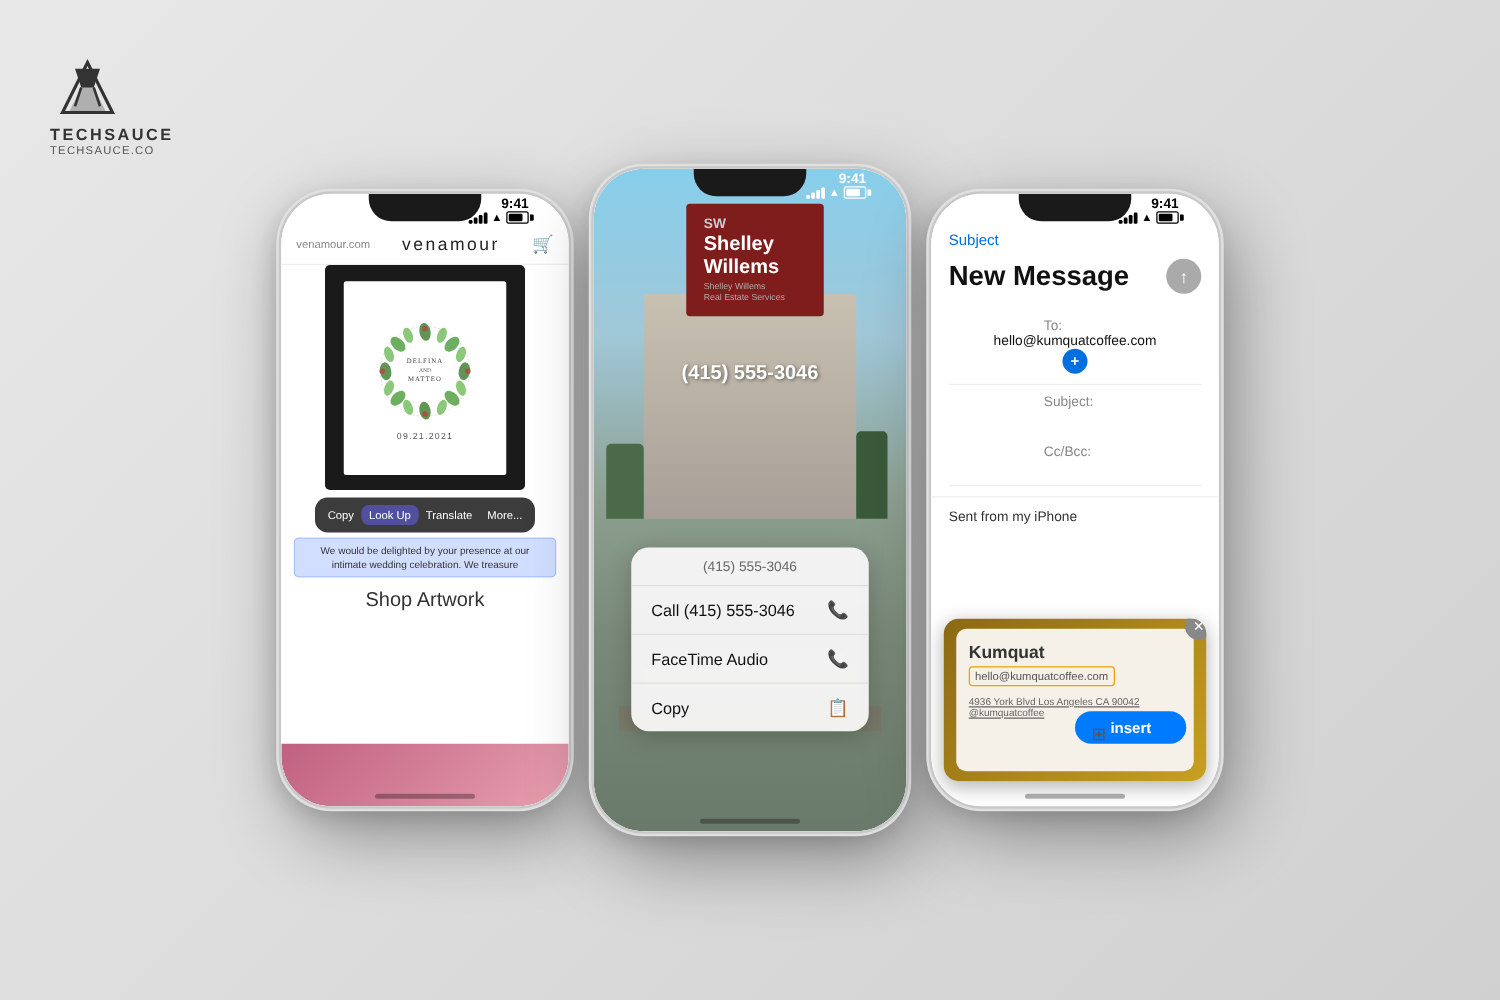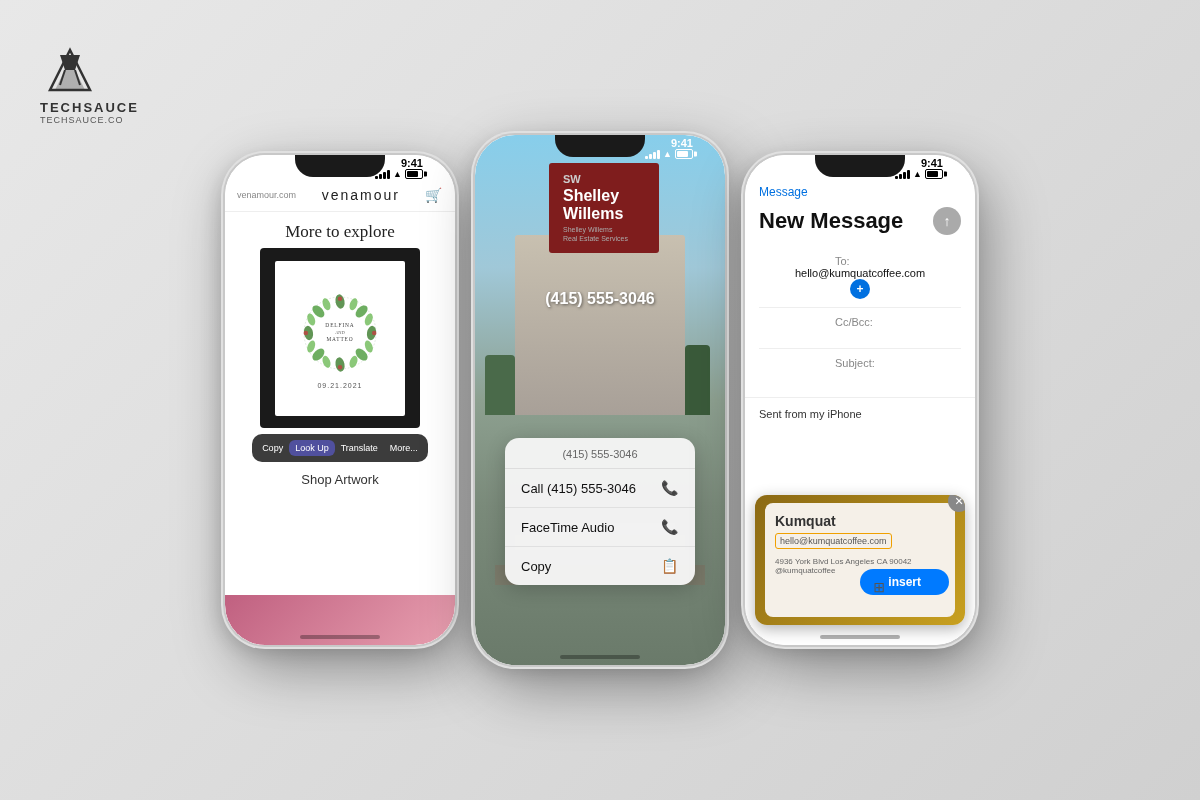--- a/index.html
+++ b/index.html
@@ -230,21 +230,21 @@
       font-size: 8px;
       color: #333;
       padding: 4px 8px;
       text-align: center;
       line-height: 1.4;
       border-radius: 4px;
       border: 1px solid rgba(100,150,255,0.4);
     }
 
     .phone1-shop {
-      font-size: 13px;
+      font-size: 16px;
       color: #333;
       text-align: right;
       padding: 6px;
       font-weight: 500;
     }
 
     .phone1-bottom-img {
       height: 50px;
       background: linear-gradient(135deg, #c06080, #e8a0b0);
       width: 100%;
@@ -481,20 +481,21 @@
       border: 1px solid #f0a000;
       border-radius: 3px;
       padding: 2px 4px;
       display: inline-block;
     }
 
     .phone3-card-address {
       font-size: 8px;
       color: #666;
       margin-top: 4px;
+      text-decoration: underline;
     }
 
     .phone3-close-btn {
       position: absolute;
       top: -5px;
       right: -5px;
       width: 22px;
       height: 22px;
       background: #888;
       border-radius: 50%;
@@ -604,21 +605,20 @@
           </div>
         </div>
 
         <div class="phone1-nav">
           <span style="font-size:9px; color:#888">venamour.com</span>
           <span class="phone1-nav-brand">venamour</span>
           <span style="font-size:14px; color:#333">🛒</span>
         </div>
 
         <div class="phone1-content">
-          <div class="phone1-title">More to explore</div>
 
           <div class="phone1-card">
             <div class="phone1-card-inner">
 
               <svg class="wreath-svg" viewBox="0 0 100 100">
 
                 <ellipse cx="50" cy="50" rx="40" ry="40" fill="none" stroke="#2d5a27" stroke-width="0.5" stroke-dasharray="2,2" opacity="0.3"></ellipse>
 
                 <g transform="rotate(0, 50, 50)">
                   <ellipse cx="50" cy="15" rx="5" ry="8" fill="#3a7a2a" opacity="0.8" transform="rotate(-10, 50, 15)"></ellipse>
@@ -653,20 +653,21 @@
             </div>
           </div>
 
           <div class="context-menu-bar" style="margin: 6px 10px 4px;">
             <span class="context-btn">Copy</span>
             <span class="context-btn active">Look Up</span>
             <span class="context-btn">Translate</span>
             <span class="context-btn">More...</span>
           </div>
 
+          <div class="phone1-selected-text" style="margin: 0 10px 4px;">We would be delighted by your presence at our intimate wedding celebration. We treasure</div>
 
           <div class="phone1-shop">Shop Artwork</div>
         </div>
 
         <div class="phone1-bottom-img"></div>
 
       </div>
     </div>
     <div class="home-indicator"></div>
   </div>
@@ -752,39 +753,39 @@
               <div class="signal-bar" style="height:9px"></div>
             </div>
             <span style="font-size:9px">▲</span>
             <div class="battery-icon">
               <div class="battery-fill"></div>
             </div>
           </div>
         </div>
 
         <div class="phone3-mail-header">
-          <div class="phone3-cancel">Message</div>
+          <div class="phone3-cancel">Subject</div>
           <div class="phone3-subject-row">
             <span class="phone3-new-message">New Message</span>
             <div class="phone3-send-btn">↑</div>
           </div>
 
           <div class="phone3-field">
             <span class="phone3-field-label">To:</span>
             <span class="phone3-field-value">hello@kumquatcoffee.com</span>
             <div class="phone3-field-btn">+</div>
           </div>
 
+          <div class="phone3-field" style="border-bottom:none;">
+            <span class="phone3-field-label">Subject:</span>
+            <input style="border: none; outline: none; font-size: 11px; flex: 1 1 0%; background: transparent;">
+          </div>
+
           <div class="phone3-field">
             <span class="phone3-field-label">Cc/Bcc:</span>
-            <input style="border: none; outline: none; font-size: 11px; flex: 1 1 0%; background: transparent;">
-          </div>
-
-          <div class="phone3-field" style="border-bottom:none;">
-            <span class="phone3-field-label">Subject:</span>
             <input style="border: none; outline: none; font-size: 11px; flex: 1 1 0%; background: transparent;">
           </div>
         </div>
 
         <div class="phone3-body">
           <span>Sent from my iPhone</span>
         </div>
 
         <div class="phone3-card-scan">
           <div class="phone3-close-btn">✕</div>

